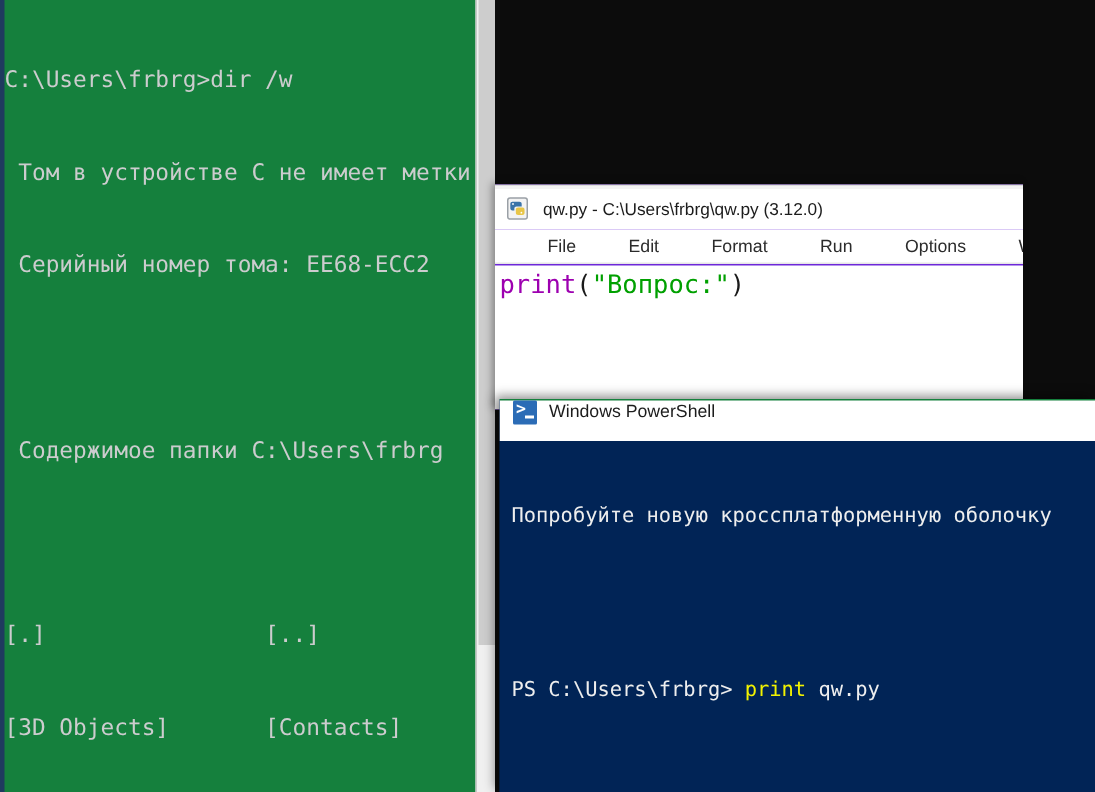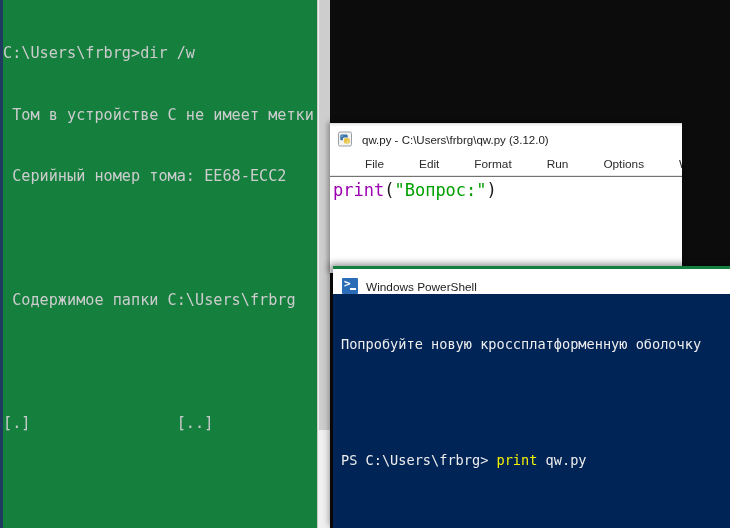--- a/index.html
+++ b/index.html
@@ -65,21 +65,21 @@
   }
   .cmd-line { display: block; height: 20.55px; }
 
   
   .idle-window {
     position: absolute;
     left: 330px;
     top: 123px;
     width: 352px;
     height: 150px;
-    background: #737373;
+    background: #6d28d9;
     box-shadow: -2px -1px 5px rgba(0,0,0,0.35);
     overflow: hidden;
   }
   .idle-topline {
     position: absolute;
     left: 0; top: 0;
     width: 400px; height: 3px;
     background: #f3f3f3;
     border-top: 1px solid #dcdcdc;
   }
@@ -158,24 +158,24 @@
     box-shadow: -3px -2px 7px rgba(0,0,0,0.45);
     overflow: hidden;
   }
   .ps-titlebar {
     position: absolute;
     left: 0; top: 0;
     width: 397px;
     height: 28px;
     background: #ffffff;
     display: flex;
-    align-items: flex-end;
+    align-items: flex-start;
     padding-left: 9px;
     box-sizing: border-box;
-    border-top: 3px solid #15803d;
+    border-top: 1px solid #15803d;
   }
   .ps-icon {
     width: 16px; height: 16px;
     background: #2b6cb6;
     margin-right: 8px;
     position: relative;
     flex: none;
     border-radius: 1px;
   }
   .ps-icon:before {
@@ -230,20 +230,21 @@
     <div class="cmd-leftedge"></div>
 
     <div class="cmd-text">
       <span class="cmd-line">C:\Users\frbrg&gt;dir /w</span>
       <span class="cmd-line"> Том в устройстве C не имеет метки.</span>
       <span class="cmd-line"> Серийный номер тома: EE68-ECC2</span>
       <span class="cmd-line"></span>
       <span class="cmd-line"> Содержимое папки C:\Users\frbrg</span>
       <span class="cmd-line"></span>
       <span class="cmd-line">[.]                [..]</span>
+      <span class="cmd-line">[3D Objects]       [Contacts]</span>
       
       
       
       
       
       
       
       
       
       

